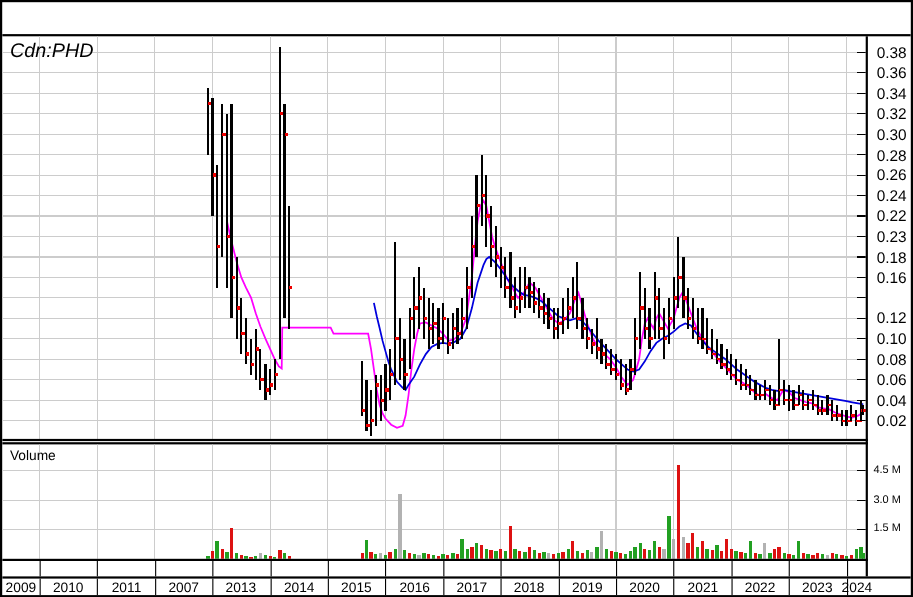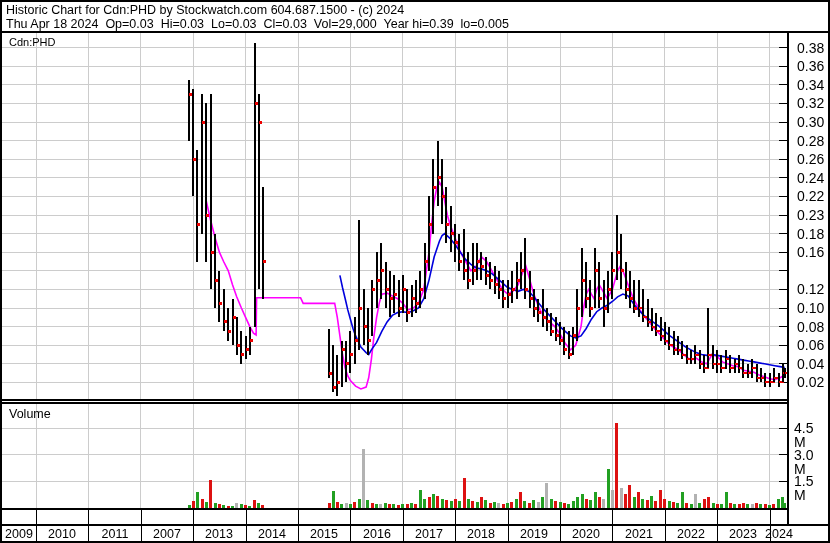--- a/index.html
+++ b/index.html
@@ -11,44 +11,42 @@
     font-family:"Liberation Sans", sans-serif;
     color:#000;
     overflow:hidden;
   }
   .hline{position:absolute;background:#000;}
   .hdr{position:absolute;left:4px;white-space:pre;font-size:12.5px;line-height:14px;}
   #hdr1{top:1px;}
   #hdr2{top:15px;}
   #hdrBorder{left:0;top:29px;width:826px;height:2px;}
   #pricePanel{position:absolute;left:0;top:31px;width:785px;height:368px;}
-  #priceLabel{position:absolute;left:7px;top:3px;font-size:11px;}
+  #priceLabel{position:absolute;left:7px;top:3px;font-size:18px;font-style:italic;}
   #volPanel{position:absolute;left:0;top:402px;width:785px;height:104px;}
   #volLabel{position:absolute;left:7px;top:3px;font-size:12.5px;}
   #sepA{left:0;top:397px;width:787px;height:2px;}
   #sepB{left:0;top:400px;width:787px;height:2px;}
   #sepC{left:0;top:506px;width:787px;height:2px;}
   #plotRightBorder{left:785px;top:31px;width:2px;height:491px;}
   #thickLine{left:0;top:522px;width:826px;height:2px;}
   #rightAxis{position:absolute;left:787px;top:31px;width:39px;height:491px;}
   .axlab{position:absolute;left:8px;font-size:14px;line-height:14px;}
-  .vaxlab{position:absolute;left:5px;font-size:14px;line-height:14px;}
+  .vaxlab{position:absolute;left:5px;font-size:10px;line-height:14px;}
   #tickStrip{position:absolute;left:0;top:508px;width:826px;height:14px;}
   .xtick{position:absolute;top:0;width:1px;height:14px;background:#000;}
   #yearRow{position:absolute;left:0;top:524px;width:826px;height:15px;}
   .ysep{position:absolute;top:0;width:1px;height:15px;background:#000;}
   .ylab{position:absolute;top:1px;font-size:12.5px;transform:translateX(-50%);}
   svg{position:absolute;left:0;top:0;}
 </style>
 </head>
 <body>
 
 <div id="app">
-  <div class="hdr" id="hdr1">Historic Chart for Cdn:PHD by Stockwatch.com 604.687.1500 - (c) 2024</div>
-  <div class="hdr" id="hdr2">Thu Apr 18 2024  Op=0.03  Hi=0.03  Lo=0.03  Cl=0.03  Vol=29,000  Year hi=0.39  lo=0.005</div>
   <div class="hline" id="hdrBorder"></div>
 
   <div id="pricePanel">
     <svg id="priceSvg" width="785" height="368">
         <line x1="34" y1="0" x2="34" y2="368" stroke="#cccccc" stroke-width="1" shape-rendering="crispEdges"></line>
         <line x1="86.4" y1="0" x2="86.4" y2="368" stroke="#cccccc" stroke-width="1" shape-rendering="crispEdges"></line>
         <line x1="138.8" y1="0" x2="138.8" y2="368" stroke="#cccccc" stroke-width="1" shape-rendering="crispEdges"></line>
         <line x1="191.2" y1="0" x2="191.2" y2="368" stroke="#cccccc" stroke-width="1" shape-rendering="crispEdges"></line>
         <line x1="243.6" y1="0" x2="243.6" y2="368" stroke="#cccccc" stroke-width="1" shape-rendering="crispEdges"></line>
         <line x1="296" y1="0" x2="296" y2="368" stroke="#cccccc" stroke-width="1" shape-rendering="crispEdges"></line>

